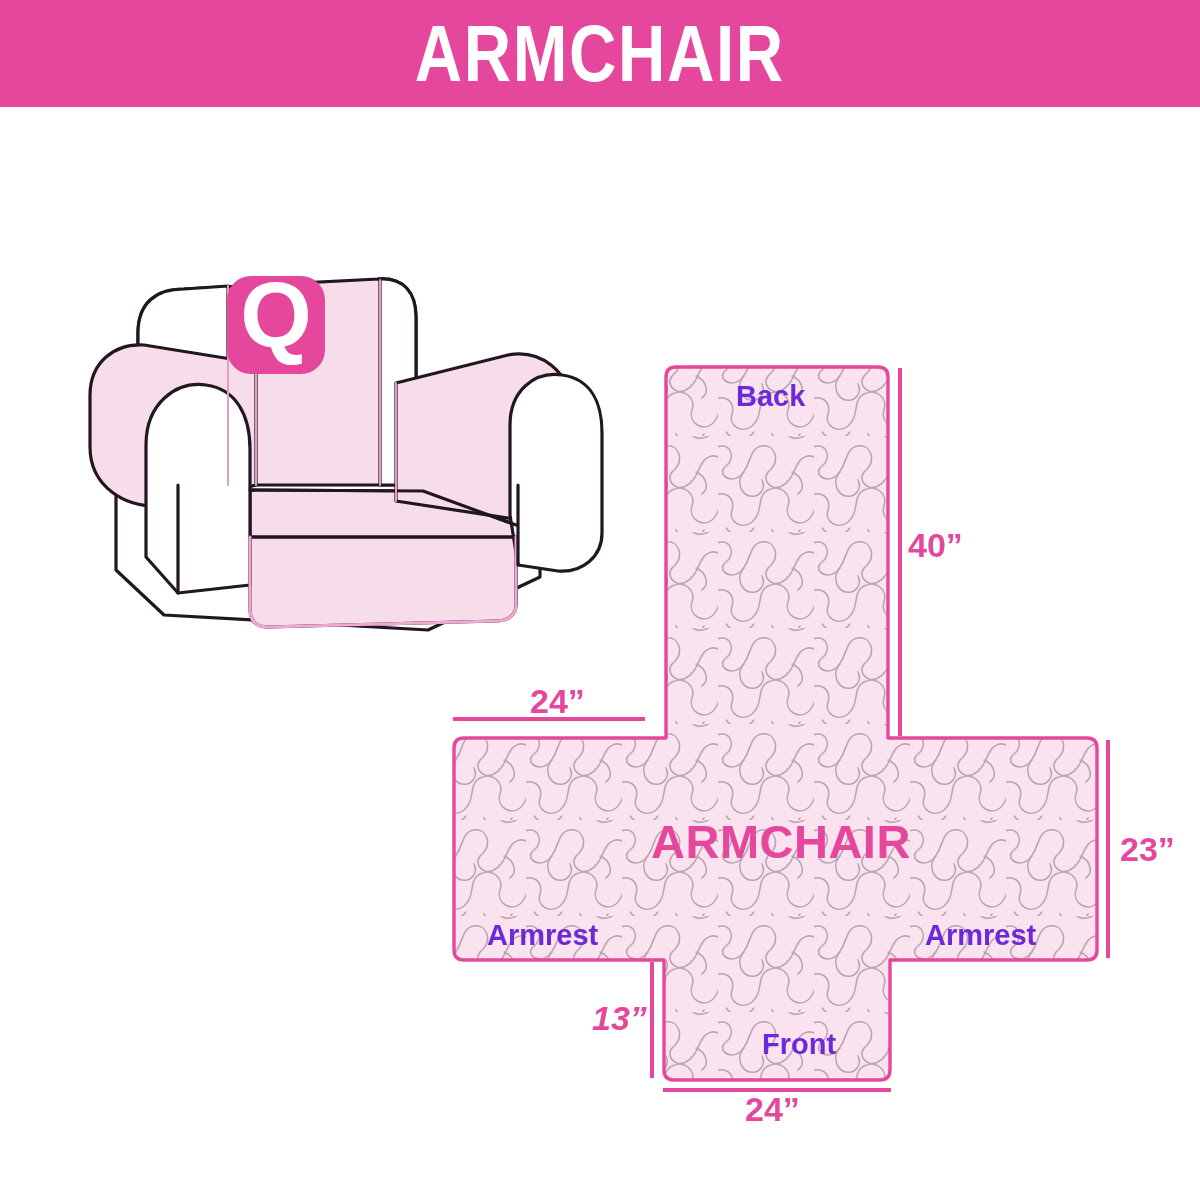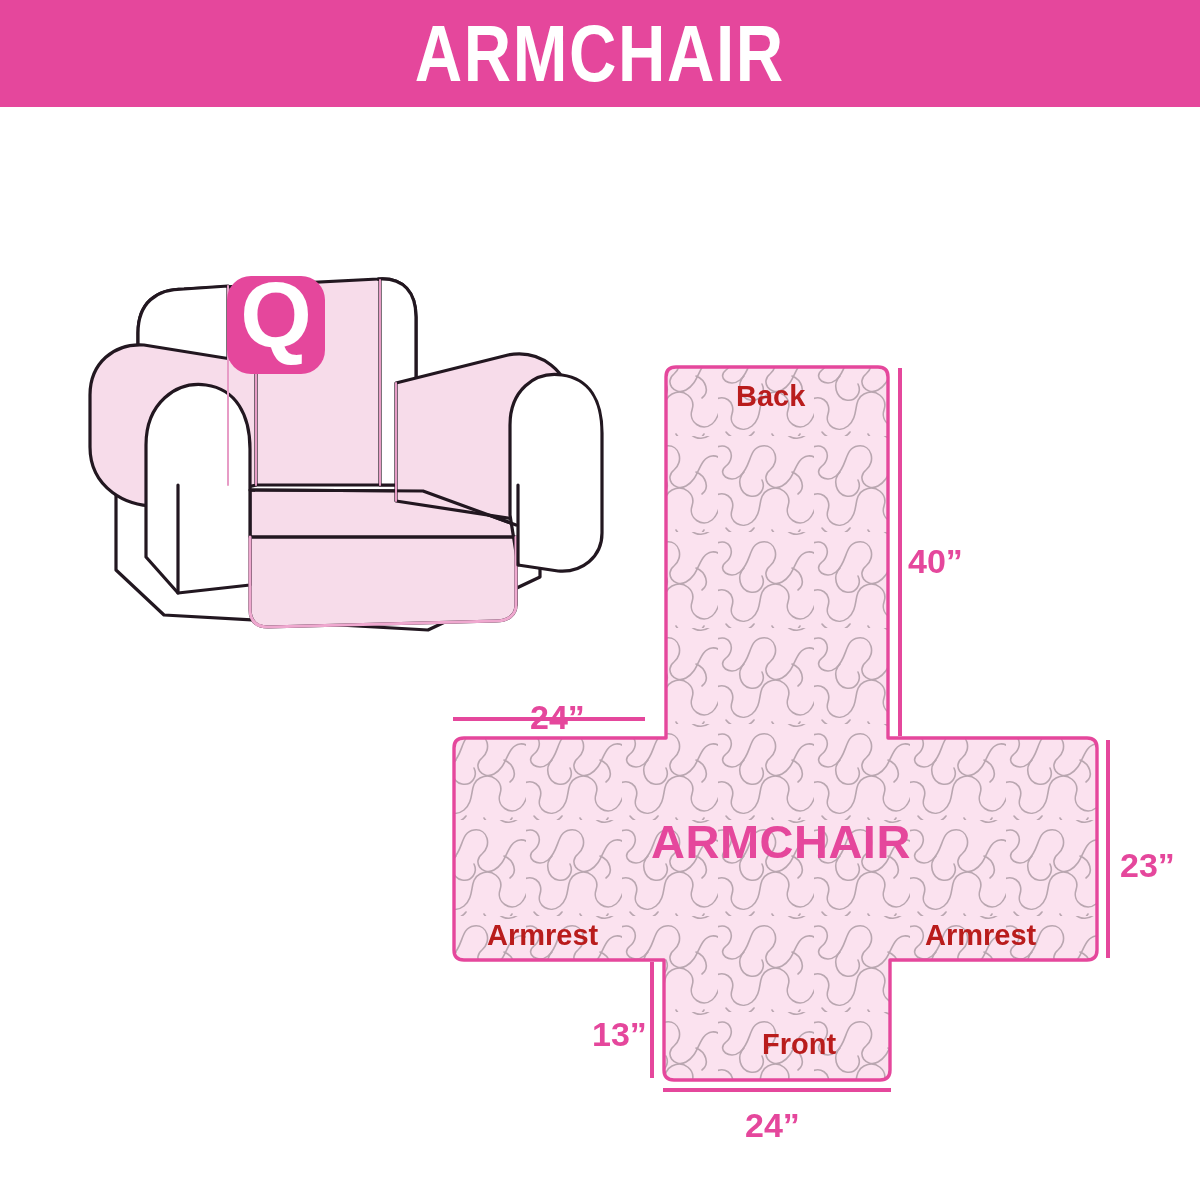--- a/index.html
+++ b/index.html
@@ -50,25 +50,24 @@
   }
 
   
   .dim-label {
     position:absolute;
     color:#E5479C;
     font-weight:bold;
     font-size:34px;
     line-height:34px;
     white-space:nowrap;
-    margin-top:16px;
   }
   .part-label {
     position:absolute;
-    color:#b91c1c;
+    color:#6d28d9;
     font-weight:bold;
     font-size:29px;
     line-height:29px;
     white-space:nowrap;
   }
   #center-label {
     position:absolute;
     color:#E5479C;
     font-weight:bold;
     font-size:47px;
@@ -80,21 +79,21 @@
   
   #label-back      { left:736px; top:382px; }
   #label-front     { left:762px; top:1030px; }
   #label-armrest-l { left:487px; top:921px; }
   #label-armrest-r { left:925px; top:921px; }
   #center-label    { left:651px; top:818px; }
 
   #dim-40 { left:908px; top:528px; }
   #dim-23 { left:1120px; top:832px;text-align:right; }
   #dim-24-top { left:530px; top:684px; }
-  #dim-13 { left:592px; top:1001px; }
+  #dim-13 { left:592px; top:1001px;font-style:italic; }
   #dim-24-bottom { left:745px; top:1092px; }
 </style>
 </head>
 <body>
 
 <div id="page">
 
   <div id="header-band">
     <div id="header-title">ARMCHAIR</div>
   </div>

